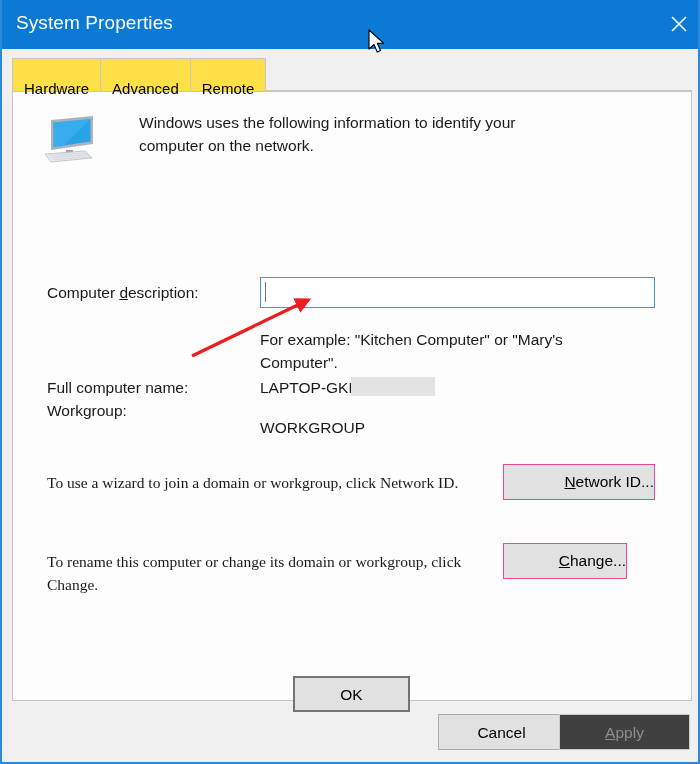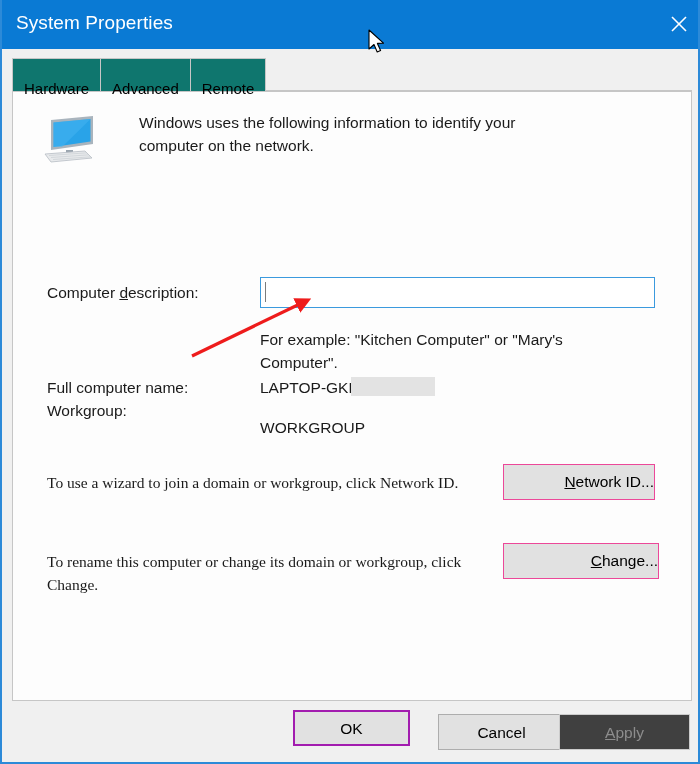--- a/index.html
+++ b/index.html
@@ -68,21 +68,21 @@
     align-items: flex-end;
     z-index: 3;
   }
   .tab {
     box-sizing: border-box;
     height: 29px;
     line-height: 27px;
     padding: 16px 11px;
     font-size: 15px;
     color: #000000;
-    background: #0f766e;
+    background: #fde047;
     border: 1px solid #c6c6c6;
     border-bottom: none;
     white-space: nowrap;
     margin-right: -1px;
   }
   .tab.active {
     background: #fdfdfd;
     height: 31px;
     line-height: 30px;
     border: 1px solid #b8b8b8;
@@ -214,31 +214,31 @@
     border: 1px solid #ec4899;
     font-family: "Liberation Sans", sans-serif;
     font-size: 15.5px;
     color: #000000;
     text-align: right;
     white-space: nowrap;
     padding: 0;
   }
   .btn u { text-decoration: underline; }
   .btn-netid  { left: 490px; top: 372px;  width: 152px; height: 36px; line-height: 34px; }
-  .btn-change { left: 490px; top: 451px;  width: 156px; height: 36px; line-height: 34px; }
+  .btn-change { left: 490px; top: 451px;  width: 124px; height: 36px; line-height: 34px; }
 
   
   .btn-ok {
     position: absolute;
-    left: 291px; top: 710px;
+    left: 291px; top: 676px;
     width: 117px; height: 36px;
     line-height: 32px;
     box-sizing: border-box;
     background: #e1e1e1;
-    border: 2px solid #a21caf;
+    border: 2px solid #737373;
     font-family: "Liberation Sans", sans-serif;
     font-size: 15.5px;
     color: #000000;
     text-align: center;
     z-index: 5;
   }
   .btn-cancel {
     position: absolute;
     left: 423px; top: 714px;
     width: 127px; height: 36px;

